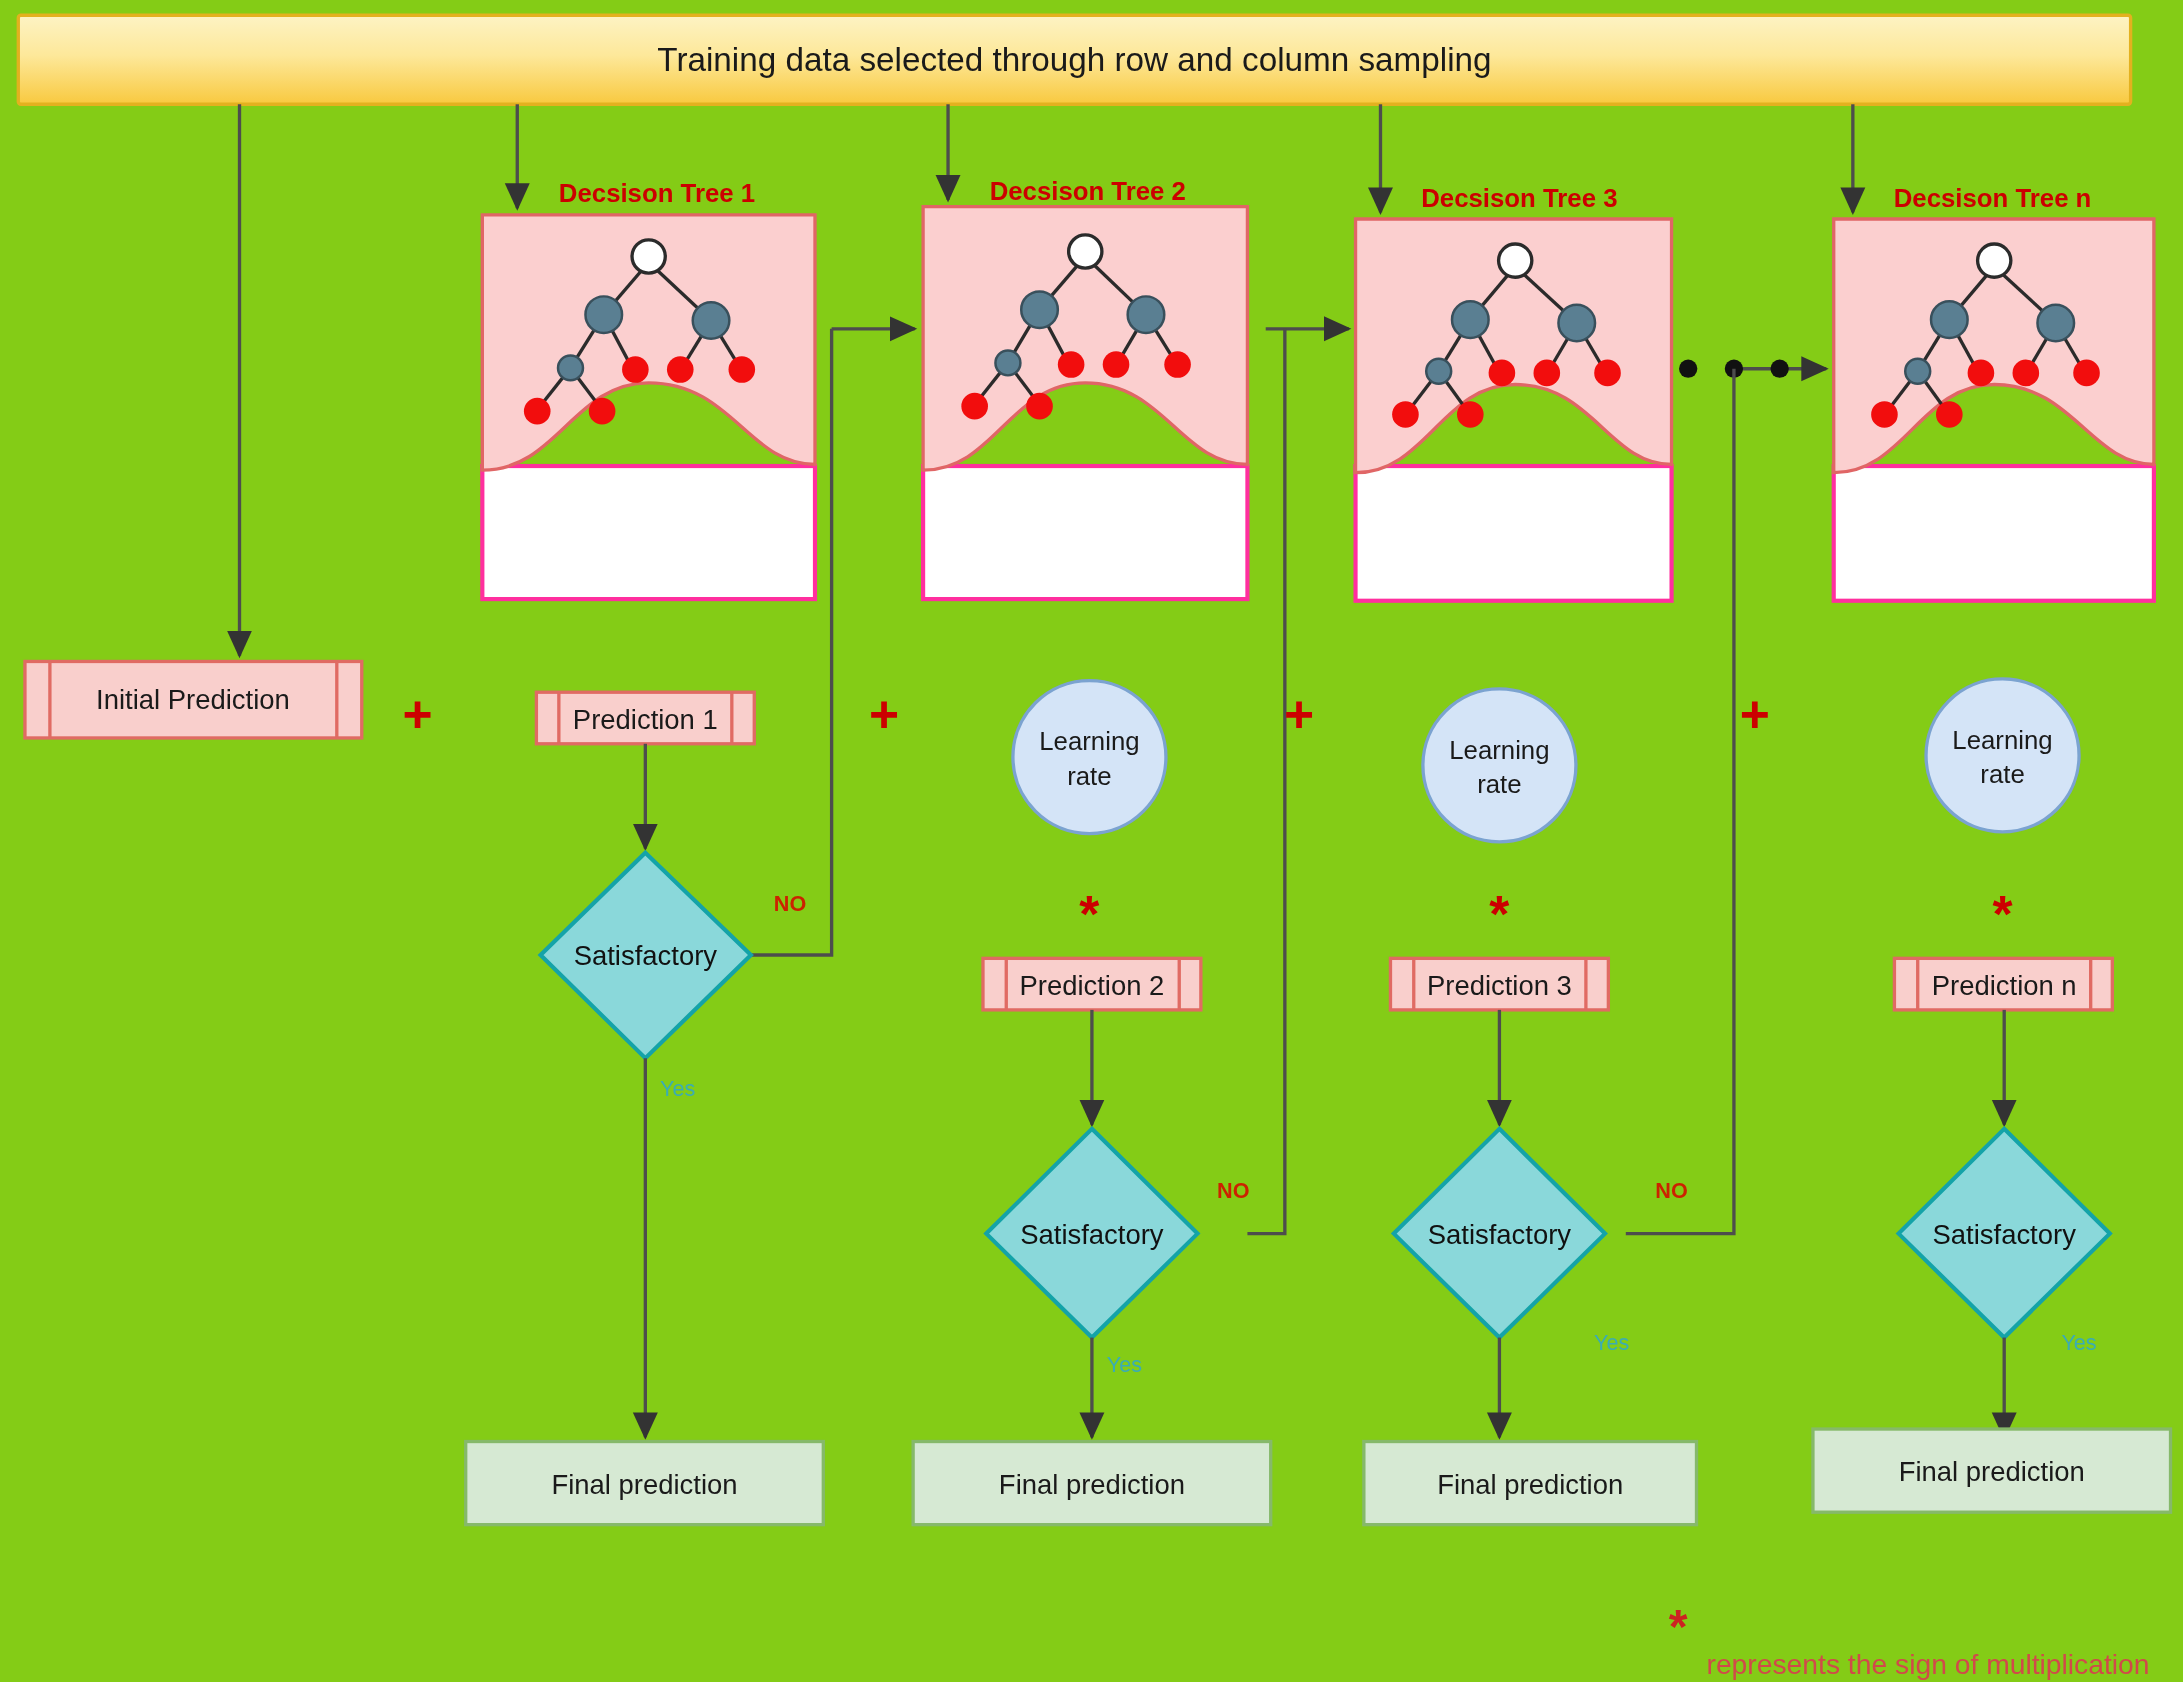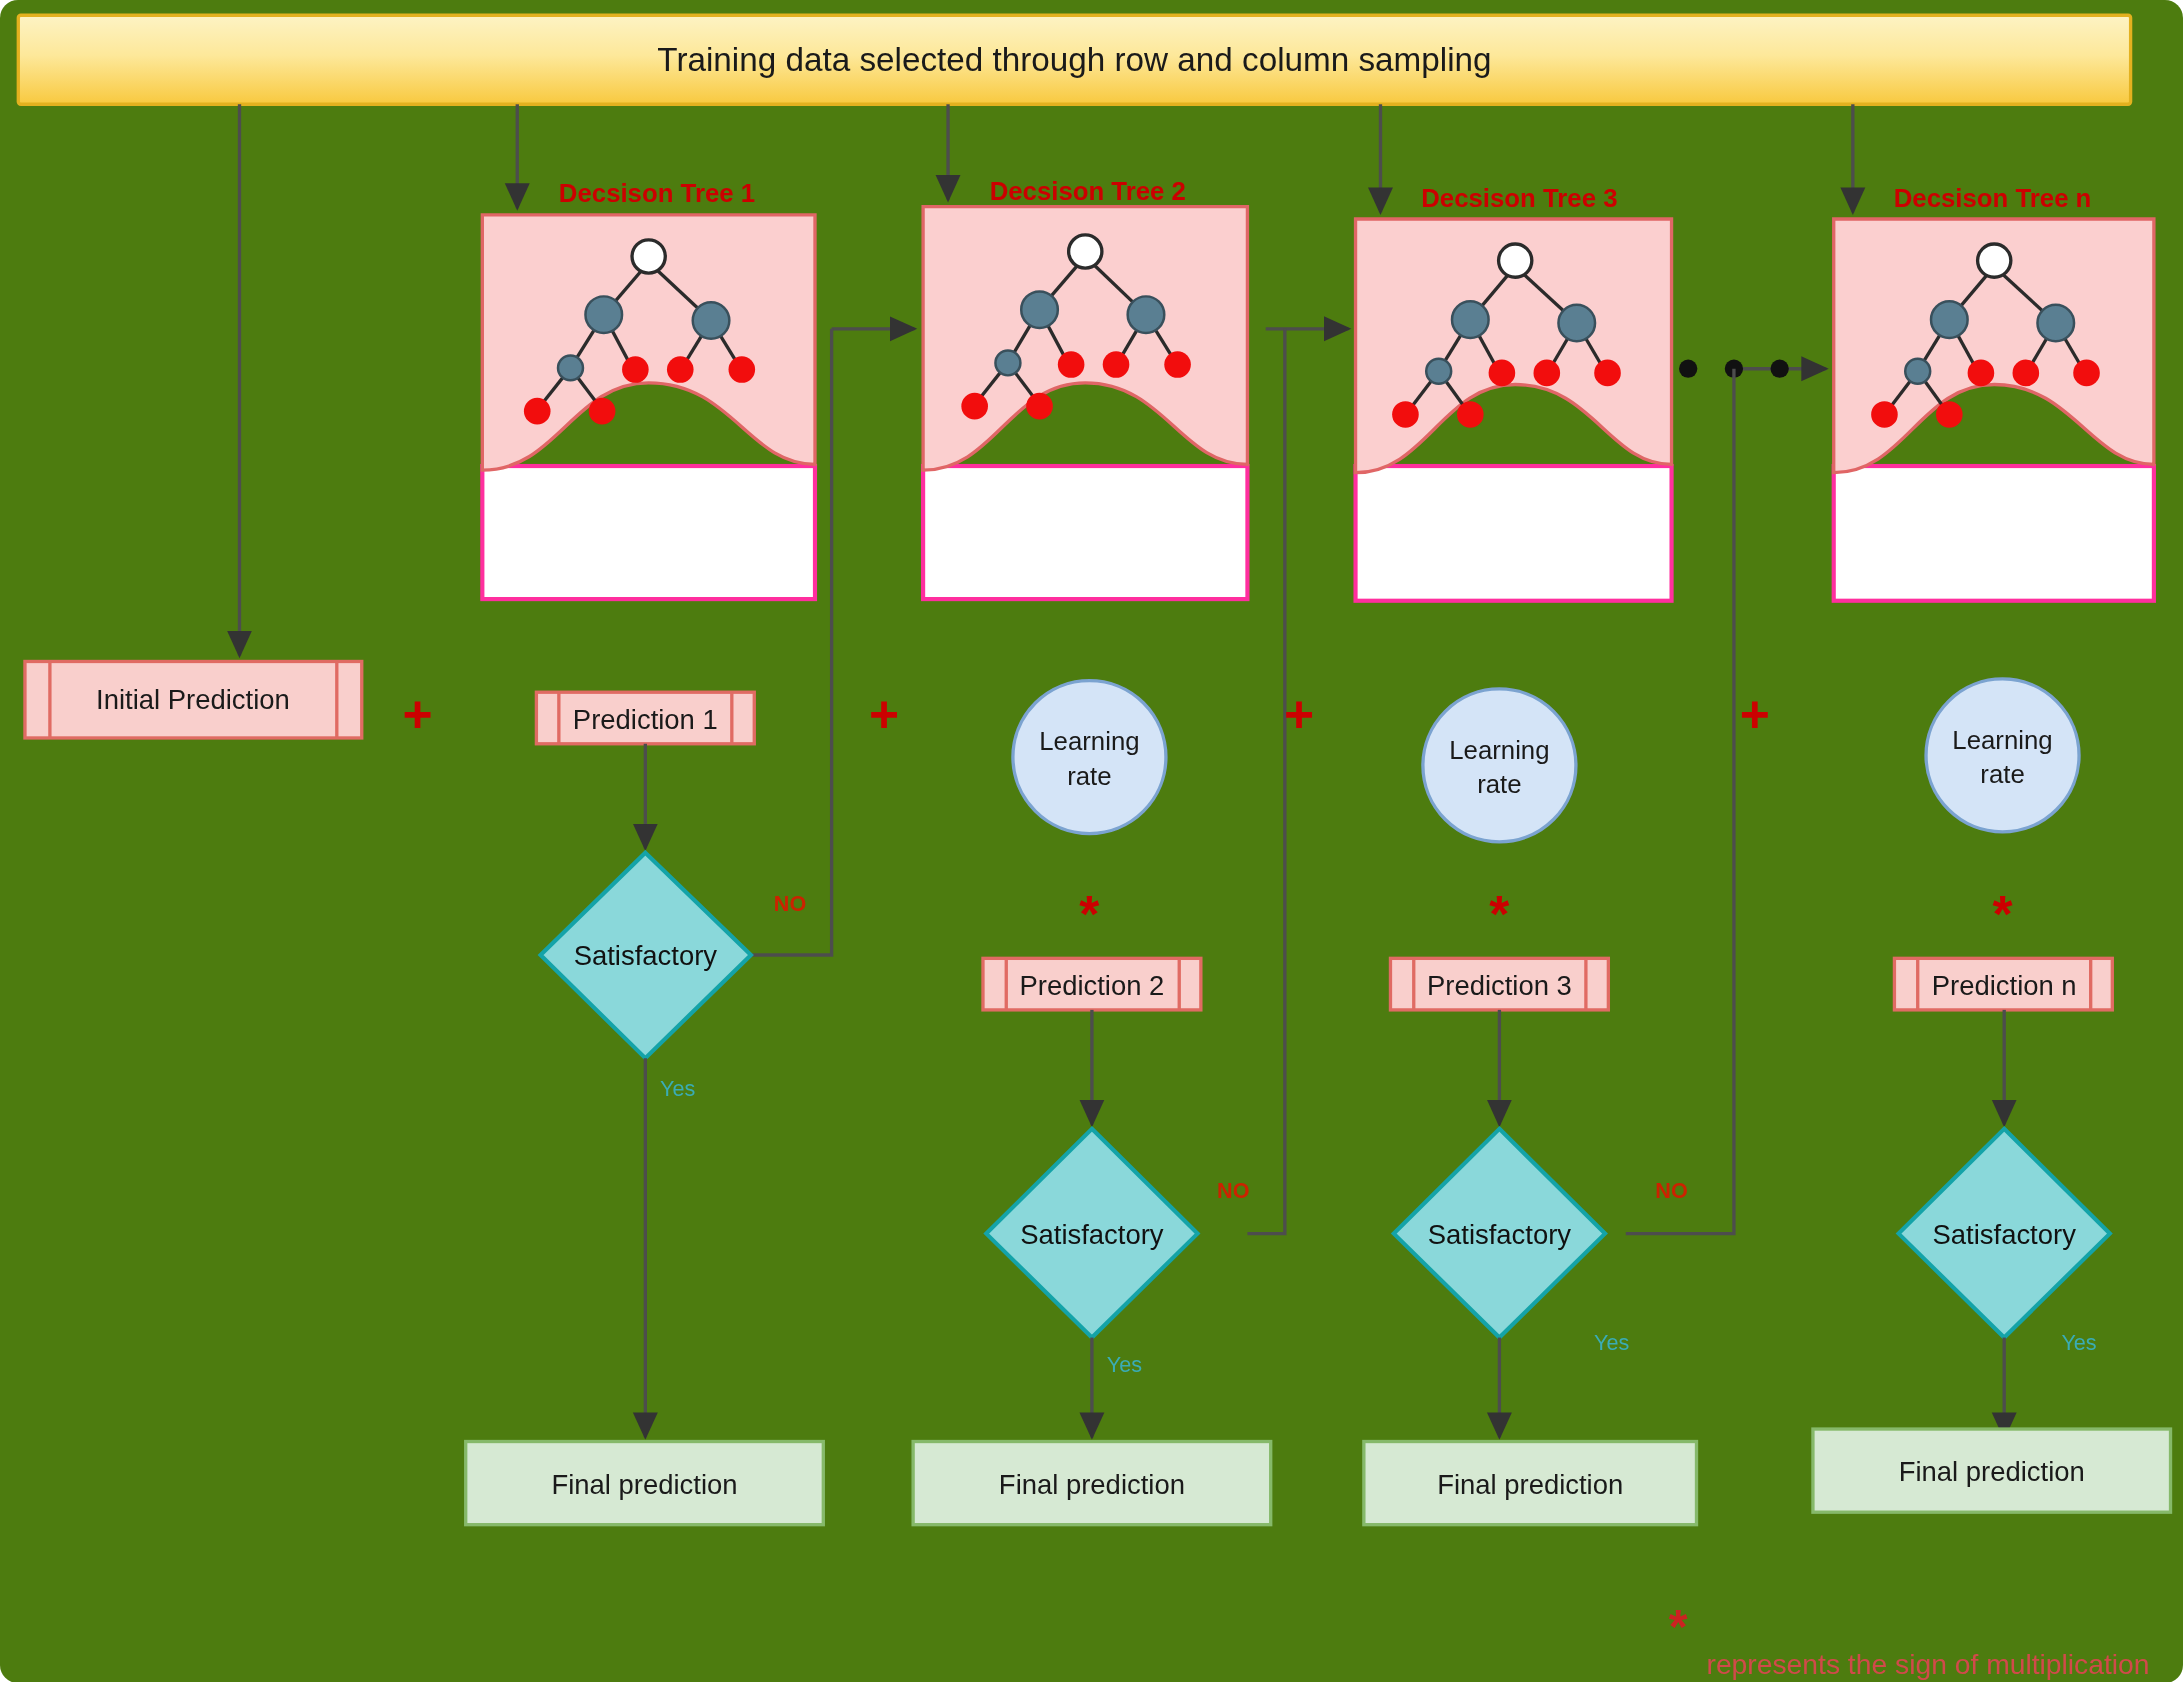--- a/index.html
+++ b/index.html
@@ -1,18 +1,18 @@
 <!DOCTYPE html>
 <html style="font-size:13.3px"><head>
 <meta charset="utf-8">
 <title>XGBoost Flow Diagram</title>
 <style>
   html,body{margin:0;padding:0;background:#ffffff;}
   body{font-family:"Liberation Sans", sans-serif;}
-  #stage{position:relative;width:2183px;height:1683px;background:#4d7c0f;overflow:hidden;border-radius:18px;}
+  #stage{position:relative;width:2183px;height:1683px;background:#84cc16;overflow:hidden;}
   svg#diagram{position:absolute;top:0;left:0;width:2183px;height:1683px;}
   .lbl{font-family:"Liberation Sans", sans-serif;}
   .hdr-text{font-size:40px;fill:#1a1a1a;}
   .tree-title{font-size:31px;font-weight:bold;fill:#cc0000;}
   .box-text{font-size:33px;fill:#1a1a1a;}
   .green-text{font-size:33px;fill:#1a1a1a;}
   .circle-text{font-size:31px;fill:#1a1a1a;}
   .diamond-text{font-size:33px;fill:#111;}
   .no-text{font-size:26px;font-weight:bold;fill:#cc2200;}
   .yes-text{font-size:26px;fill:#3aacb5;}

